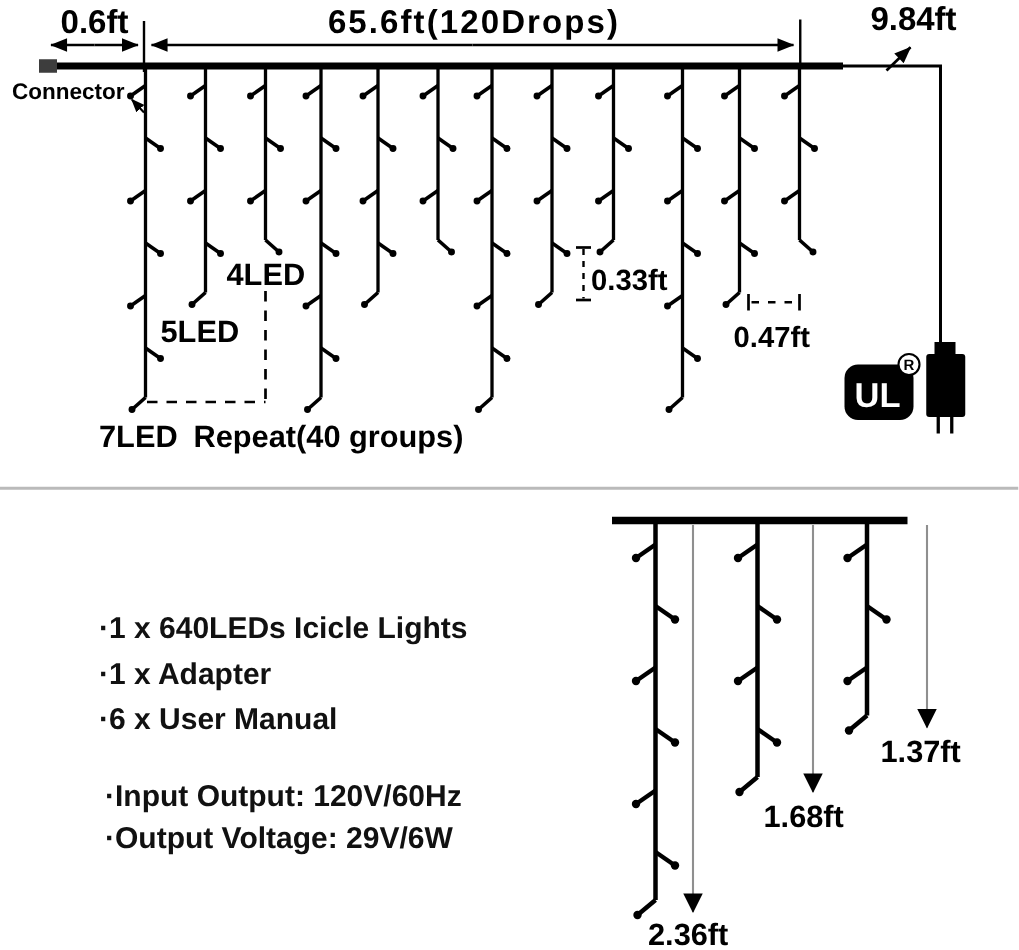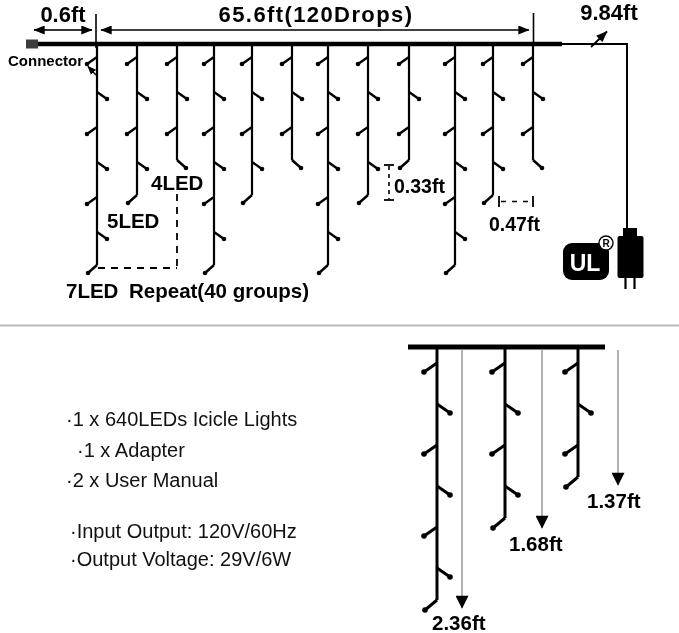--- a/index.html
+++ b/index.html
@@ -1,19 +1,19 @@
 <!DOCTYPE html>
 <html><head>
 <meta charset="utf-8">
 <style>
   html,body{margin:0;padding:0;}
   body{width:679px;height:633px;background:#fff;font-family:"Liberation Sans",sans-serif;position:relative;overflow:hidden;}
   svg{position:absolute;left:0;top:0;}
   svg text{font-family:"Liberation Sans",sans-serif;}
-  .pkg{position:absolute;font-weight:normal;color:#111;font-size:20px;line-height:20px;white-space:nowrap;}
+  .pkg{position:absolute;font-weight:bold;color:#111;font-size:20px;line-height:20px;white-space:nowrap;}
 </style>
 </head>
 <body>
 
 <svg id="diagram" width="679" height="633" viewBox="0 0 679 633">
   <defs>
     <marker id="ah" viewBox="0 0 10 8" refX="9.5" refY="4" markerWidth="12" markerHeight="9" orient="auto" markerUnits="userSpaceOnUse">
       <path d="M0,0 L10,4 L0,8 Z" fill="#000"></path>
     </marker>
     <marker id="ahs" viewBox="0 0 10 8" refX="9" refY="4" markerWidth="9" markerHeight="7.5" orient="auto" markerUnits="userSpaceOnUse">
@@ -298,17 +298,17 @@
   <text x="129" y="298" font-size="20.5" font-weight="bold">Repeat(40 groups)</text>
   <text x="394" y="193" font-size="19.5" font-weight="bold">0.33ft</text>
   <text x="489" y="231" font-size="19.5" font-weight="bold">0.47ft</text>
   <text x="432" y="630" font-size="20.5" font-weight="bold">2.36ft</text>
   <text x="509" y="551" font-size="20.5" font-weight="bold">1.68ft</text>
   <text x="587" y="508" font-size="20.5" font-weight="bold">1.37ft</text>
 </svg>
 
 <div>
   <div class="pkg" style="left:66px;top:409px">·1 x 640LEDs Icicle Lights</div>
-  <div class="pkg" style="left:77px;top:440px">·1 x Adapter</div>
-  <div class="pkg" style="left:66px;top:470px">·2 x User Manual</div>
+  <div class="pkg" style="left:66px;top:440px">·1 x Adapter</div>
+  <div class="pkg" style="left:66px;top:470px">·6 x User Manual</div>
   <div class="pkg" style="left:70px;top:521px">·Input Output: 120V/60Hz</div>
   <div class="pkg" style="left:70px;top:549px">·Output Voltage: 29V/6W</div>
 </div>
 
 </body></html>

